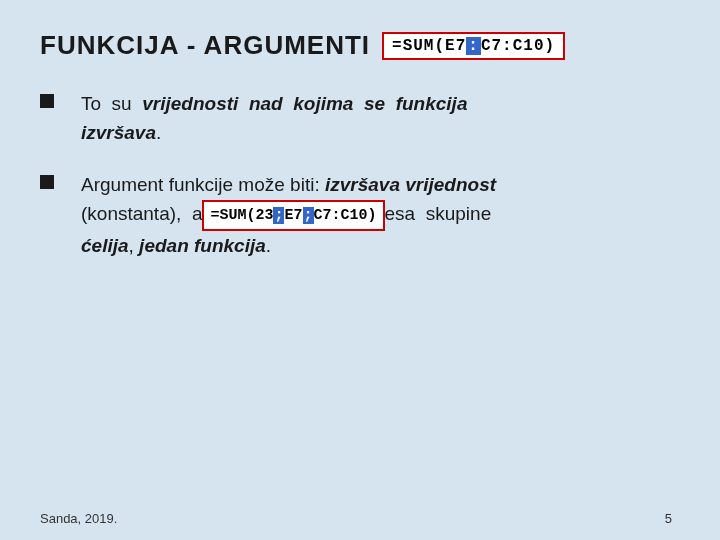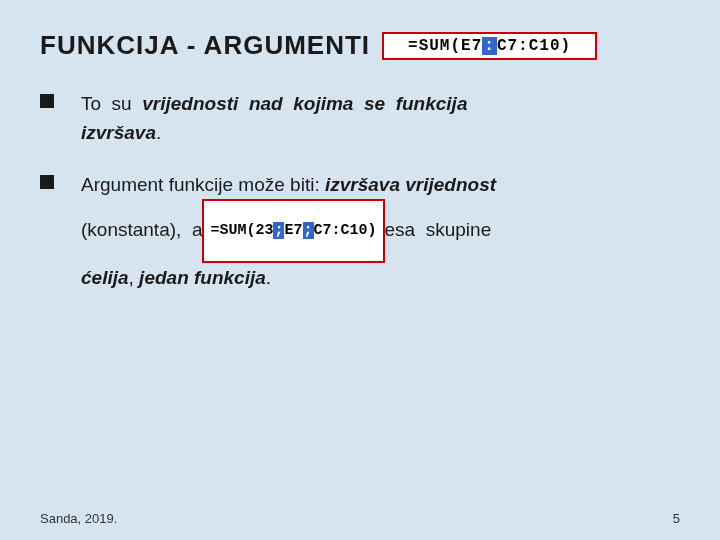--- a/index.html
+++ b/index.html
@@ -30,21 +30,21 @@
       display: flex;
       align-items: center;
       gap: 12px;
       margin-bottom: 28px;
       font-family: Arial Black, Arial, sans-serif;
     }
 
     .formula-box {
       border: 2px solid #c00;
       background: #fff;
-      padding: 3px 24px;
+      padding: 3px 8px;
       font-size: 16px;
       font-family: 'Courier New', monospace;
       color: #000;
       font-weight: bold;
       display: inline-block;
       white-space: nowrap;
     }
 
     .formula-box .highlight {
       background: #3366cc;
@@ -81,31 +81,31 @@
 
     .bold-italic {
       font-weight: bold;
       font-style: italic;
     }
 
     .footer {
       position: absolute;
       bottom: 14px;
       left: 40px;
-      right: 40px;
+      right: 48px;
       display: flex;
       justify-content: space-between;
       font-size: 13px;
       color: #333;
     }
 
     .formula-inline {
       border: 2px solid #c00;
       background: #fff;
-      padding: 18px 6px;
+      padding: 2px 6px;
       font-size: 15px;
       font-family: 'Courier New', monospace;
       font-weight: bold;
       color: #000;
       display: inline-block;
       vertical-align: middle;
       white-space: nowrap;
     }
 
     .formula-inline .hl {

